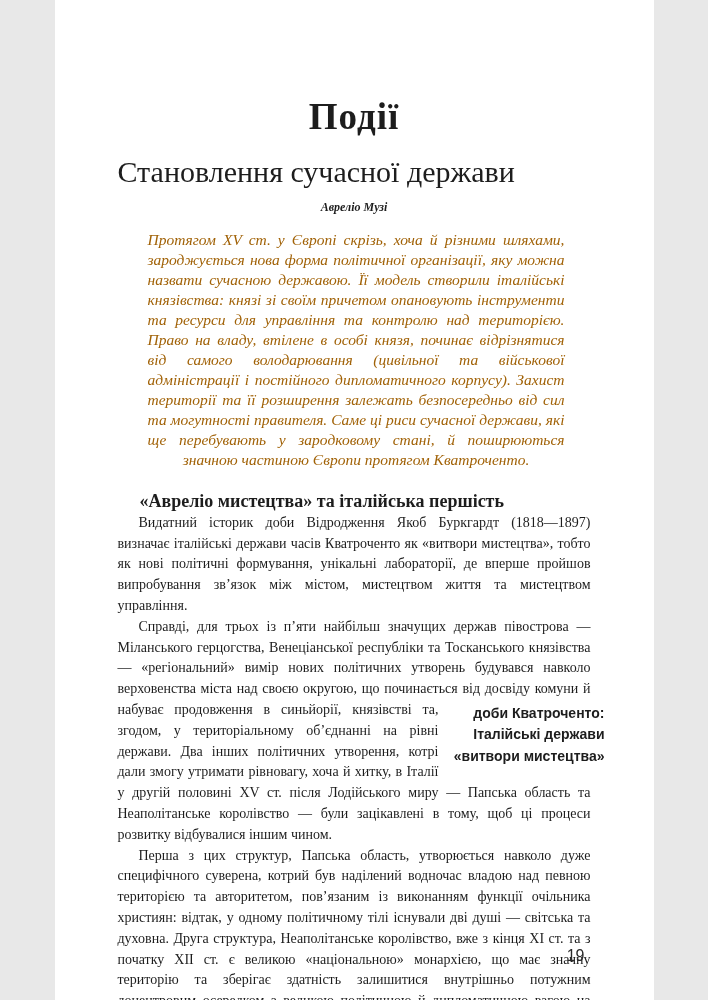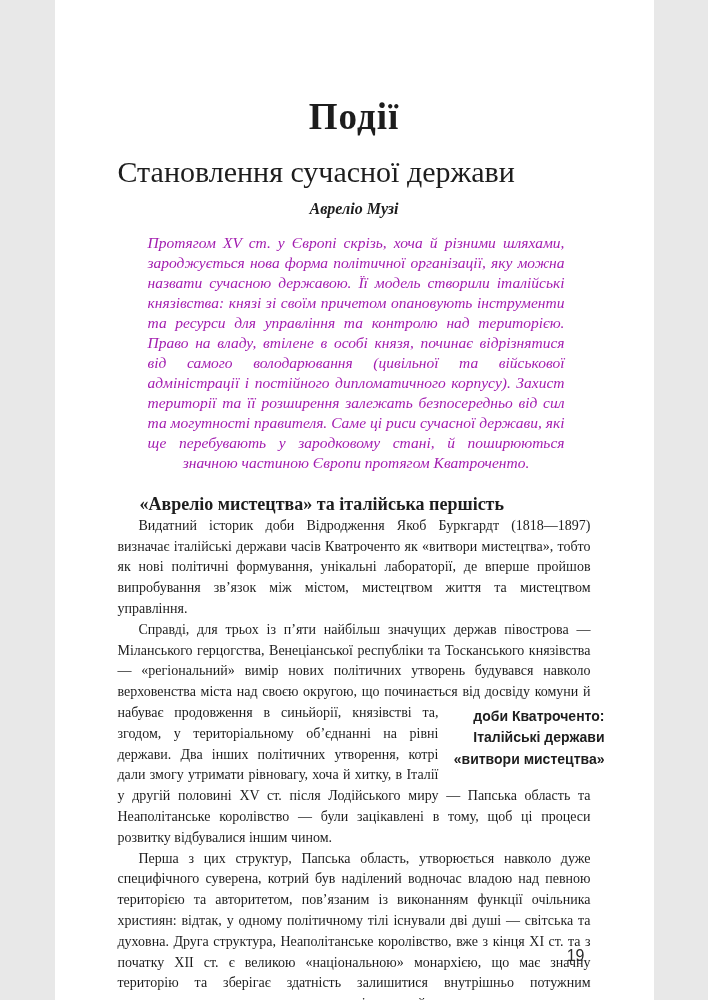--- a/index.html
+++ b/index.html
@@ -30,32 +30,32 @@
   }
   .article-title {
     margin: 17px 0 0 0;
     font-size: 30px;
     line-height: 1.15;
     font-weight: 400;
   }
   .author {
     margin-top: 11px;
     text-align: center;
-    font-size: 16px;
+    font-size: 12px;
     font-weight: 700;
     font-style: italic;
   }
   .lead {
     margin: 15px 26px 0 30px;
     font-style: italic;
     font-size: 15.5px;
     line-height: 20px;
     text-align: justify;
     text-align-last: center;
-    color: #a21caf;
+    color: #a16207;
   }
   .section-heading {
     margin: 21px 0 0 0;
     padding-left: 22px;
     font-size: 18px;
     line-height: 1.2;
     font-weight: 700;
   }
   .body-text {
     margin-top: 0;

